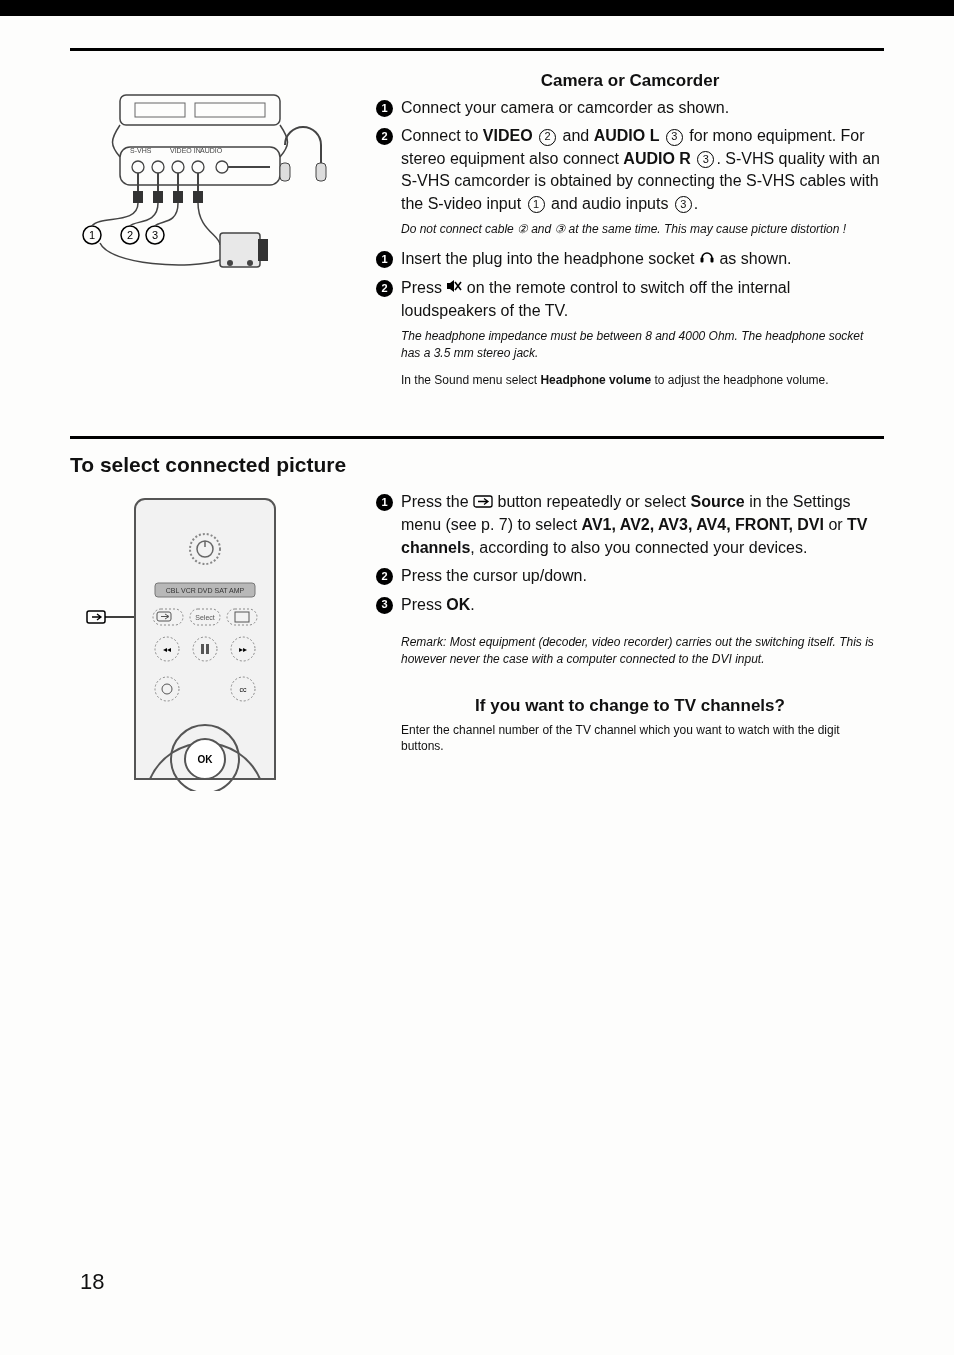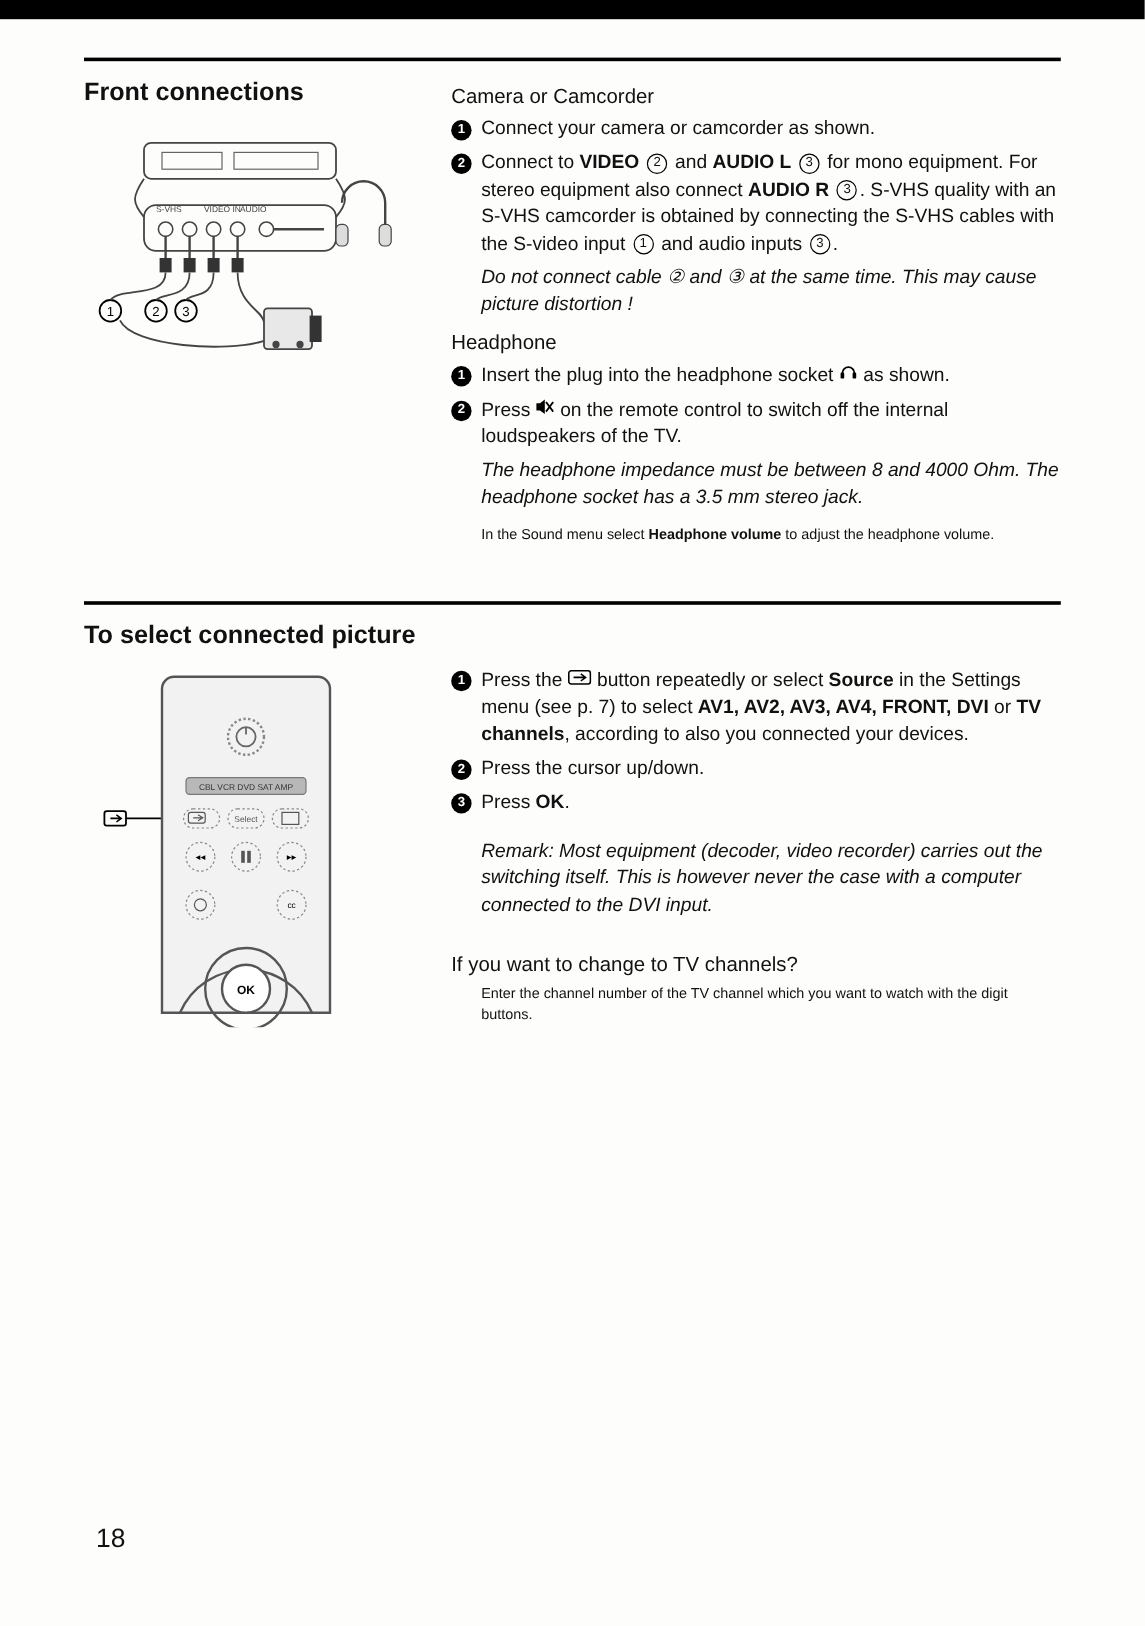--- a/index.html
+++ b/index.html
@@ -37,23 +37,24 @@
   .rightcol {
     flex: 1;
   }
   h2 {
     font-size: 21px;
     font-weight: bold;
     margin-bottom: 14px;
   }
   h3 {
     font-size: 17px;
-    font-weight: normal;
+    font-weight: bold;
     margin-bottom: 6px;
     margin-top: 6px;
+    text-align: center;
   }
   .step {
     display: flex;
     align-items: flex-start;
     margin-bottom: 6px;
     line-height: 1.4;
     font-size: 16px;
   }
   .num {
     display: inline-flex;
@@ -83,21 +84,21 @@
     border: 1.5px solid #000;
     font-size: 11px;
     font-weight: normal;
     vertical-align: middle;
     margin: 0 2px;
   }
   .note {
     font-style: italic;
     margin-left: 25px;
     line-height: 1.4;
-    font-size: 16px;
+    font-size: 12px;
     margin-bottom: 10px;
   }
   .plain {
     margin-left: 25px;
     line-height: 1.4;
     font-size: 12px;
     margin-bottom: 8px;
   }
   .b { font-weight: bold; }
   .icon-hp {
@@ -128,21 +129,20 @@
 <body>
 
 <div class="topbar"></div>
 
 <div class="page">
 
   <hr class="rule">
 
   <div class="section">
     <div class="leftcol">
-      <h2>Front connections</h2>
       <div class="illus">
         <svg width="260" height="200" viewBox="0 0 260 200">
 
           <rect x="50" y="10" width="160" height="30" rx="6" fill="none" stroke="#444" stroke-width="1.5"></rect>
           <rect x="65" y="18" width="50" height="14" fill="none" stroke="#666"></rect>
           <rect x="125" y="18" width="70" height="14" fill="none" stroke="#666"></rect>
           <path d="M50 40 C40 55 40 60 50 72" fill="none" stroke="#444" stroke-width="1.5"></path>
           <path d="M210 40 C220 55 220 60 210 72" fill="none" stroke="#444" stroke-width="1.5"></path>
           <rect x="50" y="62" width="160" height="38" rx="10" fill="none" stroke="#444" stroke-width="1.5"></rect>
 
@@ -197,21 +197,20 @@
 
       <div class="step">
         <span class="num">2</span>
         <span class="step-body">
           <span>Connect to </span><span class="b">VIDEO</span> <span class="cnum">2</span><span> and </span><span class="b">AUDIO L</span> <span class="cnum">3</span><span> for mono equipment. For stereo equipment also connect </span><span class="b">AUDIO R</span> <span class="cnum">3</span><span>. S-VHS quality with an S-VHS camcorder is obtained by connecting the S-VHS cables with the S-video input </span><span class="cnum">1</span><span> and audio inputs </span><span class="cnum">3</span><span>.</span>
         </span>
       </div>
 
       <div class="note">Do not connect cable ② and ③ at the same time. This may cause picture distortion !</div>
 
-      <h3>Headphone</h3>
 
       <div class="step">
         <span class="num">1</span>
         <span class="step-body">
           <span>Insert the plug into the headphone socket </span>
           <span class="icon-hp">
             <svg width="16" height="14" viewBox="0 0 16 14">
                 <path d="M3 8 a5 5 0 0 1 10 0" fill="none" stroke="#000" stroke-width="1.5"></path>
                 <rect x="1.5" y="7.5" width="3" height="5" rx="1" fill="#000"></rect>
                 <rect x="11.5" y="7.5" width="3" height="5" rx="1" fill="#000"></rect>

